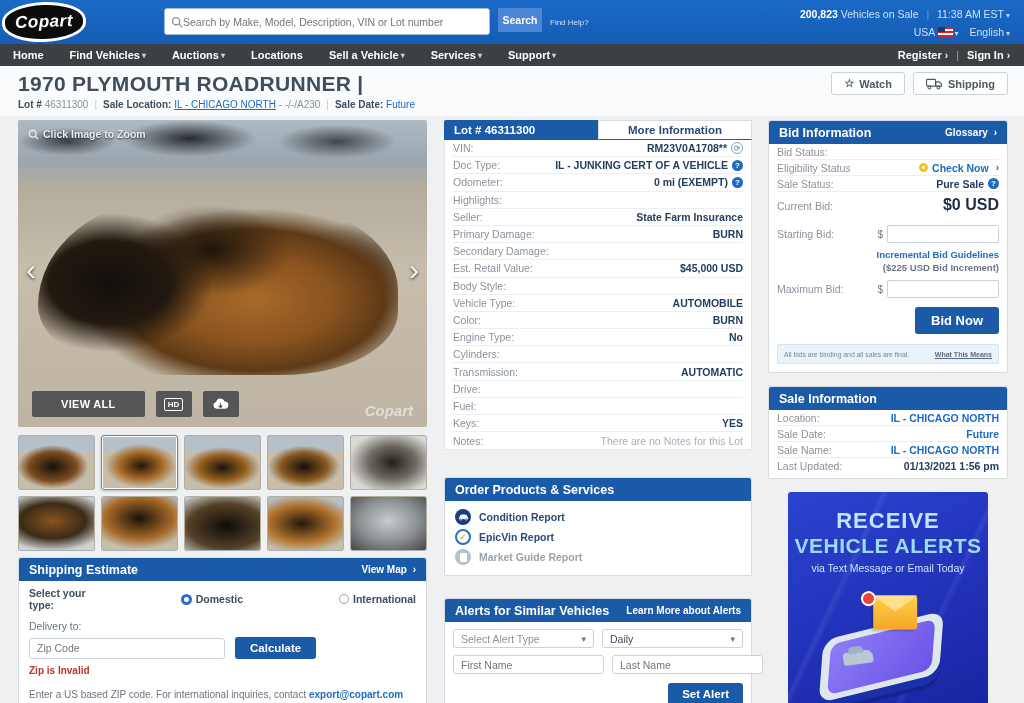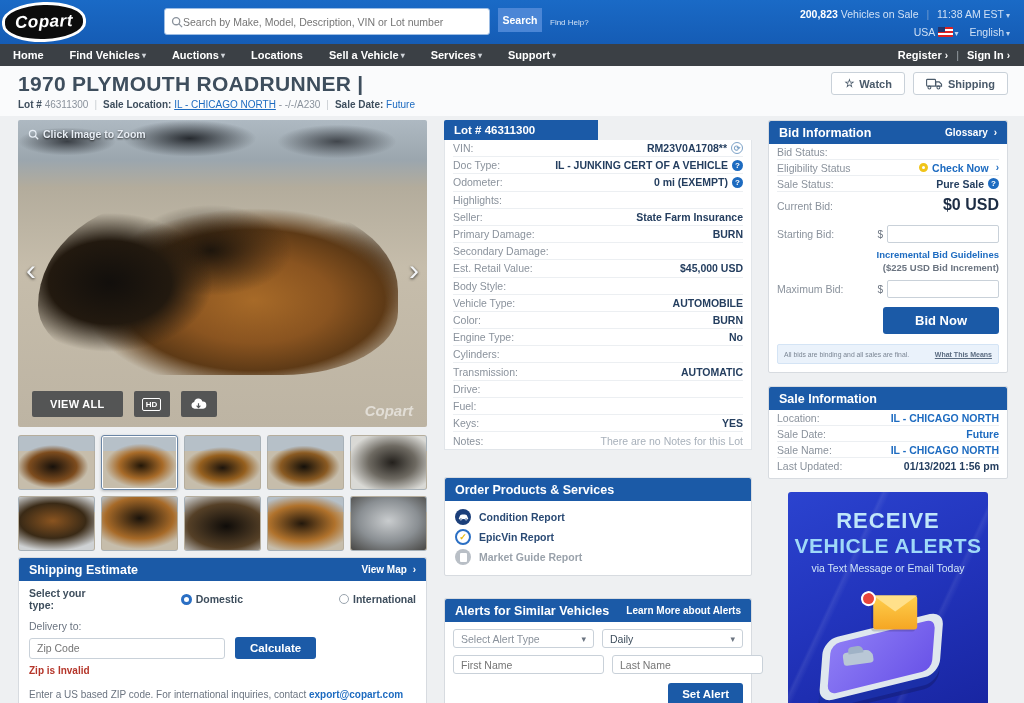--- a/index.html
+++ b/index.html
@@ -64,21 +64,21 @@
       radial-gradient(ellipse 55% 60% at 60% 58%, #a76a28 0%, #8a5420 40%, #5e3a16 66%, rgba(94,58,22,0) 86%),
       radial-gradient(ellipse 26% 38% at 88% 42%, #2a2017 0%, rgba(42,32,23,0) 75%);
     border-radius:45% 50% 38% 42% / 72% 62% 42% 46%; }
   .zoom-hint { position:absolute; left:10px; top:8px; color:#e8eef5; font-size:10.5px; font-weight:bold;
     display:flex; align-items:center; gap:4px; text-shadow:0 1px 2px rgba(0,0,0,.7); }
   .arrow { position:absolute; top:44%; color:#f2f4f6; font-size:30px; line-height:30px; text-shadow:0 1px 3px rgba(0,0,0,.8); cursor:pointer; }
   .arrow.left { left:8px; } .arrow.right { right:8px; }
   .hero-tools { position:absolute; left:14px; bottom:10px; display:flex; gap:11px; }
   .htool { background:rgba(70,72,74,.88); color:#fff; border-radius:2px; height:26px; display:flex; align-items:center;
     justify-content:center; cursor:pointer; }
-  .htool.viewall { padding:0 18px; font-size:11px; font-weight:bold; letter-spacing:.3px; }
+  .htool.viewall { padding:0 29px; font-size:11px; font-weight:bold; letter-spacing:.3px; }
   .htool.sq { width:36px; }
   .hd-badge { border:1px solid #fff; border-radius:2px; font-size:8px; font-weight:bold; padding:1px 3px; }
   .watermark { position:absolute; right:14px; bottom:8px; color:rgba(255,255,255,.55); font-style:italic; font-weight:bold; font-size:15px; }
 
   
   .thumbs { display:flex; flex-wrap:wrap; gap:6px; margin-top:8px; width:409px; }
   .thumb { width:77px; height:55px; border-radius:3px; cursor:pointer; border:1px solid rgba(0,0,0,.08);
     background:linear-gradient(180deg,#b6c0c8 0 28%, #c6bdab 28% 100%); position:relative; overflow:hidden; }
   .thumb::after { content:""; position:absolute; inset:0; }
   .t1::after { background:radial-gradient(ellipse 58% 50% at 45% 58%, #17110b 0%, #7d4c1e 55%, rgba(125,76,30,0) 82%); }
@@ -146,21 +146,21 @@
   .dot-y { width:9px; height:9px; border-radius:50%; border:3px solid #f0c419; background:#fff; display:inline-block; }
   .curbid { font-size:16px; font-weight:bold; color:#1d2d44; padding:3px 0 4px; }
   .inp-row { display:flex; justify-content:space-between; align-items:center; margin-top:6px; font-size:10.5px; }
   .inp-row .lbl { flex:none; }
   .money { display:flex; align-items:center; gap:4px; color:#6b7480; font-size:10px; }
   .money input { width:112px; height:18px; border:1px solid #c9d1d9; border-radius:2px; outline:none; padding:0 5px;
     font-family:"Liberation Sans",sans-serif; }
   .increm { text-align:right; font-size:9.5px; margin-top:5px; line-height:13px; }
   .increm .l1 { color:#1d6bc0; font-weight:bold; cursor:pointer; }
   .increm .l2 { color:#6b7480; font-weight:bold; }
-  .bidnow { display:block; margin-left:auto; margin-top:9px; padding:6px 32px; font-size:13px; }
+  .bidnow { display:block; margin-left:auto; margin-top:9px; padding:6px 16px; font-size:13px; }
   .disclaim { margin:10px 0 0; background:#eaf2fb; border:1px solid #d4e4f5; border-radius:2px; height:20px;
     display:flex; align-items:center; padding:0 6px; font-size:6.8px; color:#7b8694; }
   .disclaim .wtm { margin-left:auto; color:#5a6b80; font-weight:bold; text-decoration:underline; cursor:pointer; font-size:7px; }
 
   
   .sale-body { padding:0 8px 4px; }
   .srow { display:flex; justify-content:space-between; align-items:center; height:16px; border-bottom:1px solid #eceff2; font-size:10.5px; }
   .srow:last-child { border-bottom:0; }
   .sval { font-weight:bold; color:#243e5f; }
   .sval.link { color:#1d6bc0; }
@@ -374,20 +374,21 @@
 
       </div>
     </div>
 
   </div>
 
   <div class="col-mid">
     <div>
       <div class="tabs">
         <div class="tab-active">Lot # 46311300</div>
+        <div class="tab-idle">More Information</div>
       </div>
       <div class="rows">
         <div class="row">
             <span class="lbl">VIN:</span>
             <span class="val">
               <span>RM23V0A1708**</span>
               <span class="cicon">⟳</span>
             </span>
           </div>
         <div class="row">

